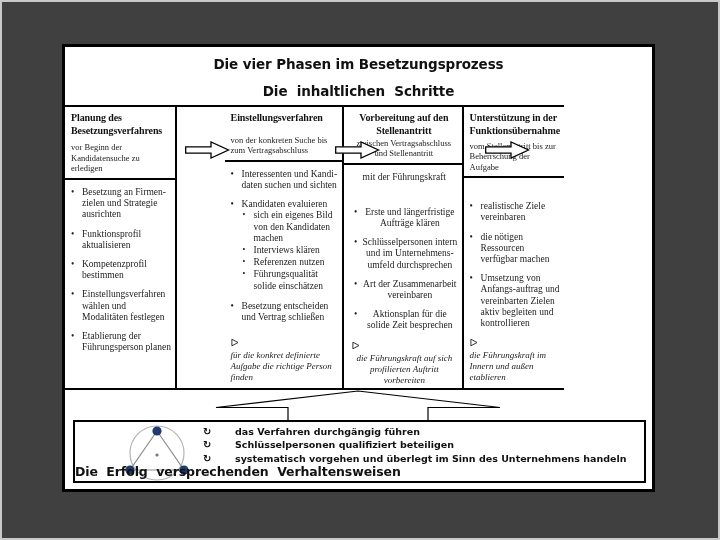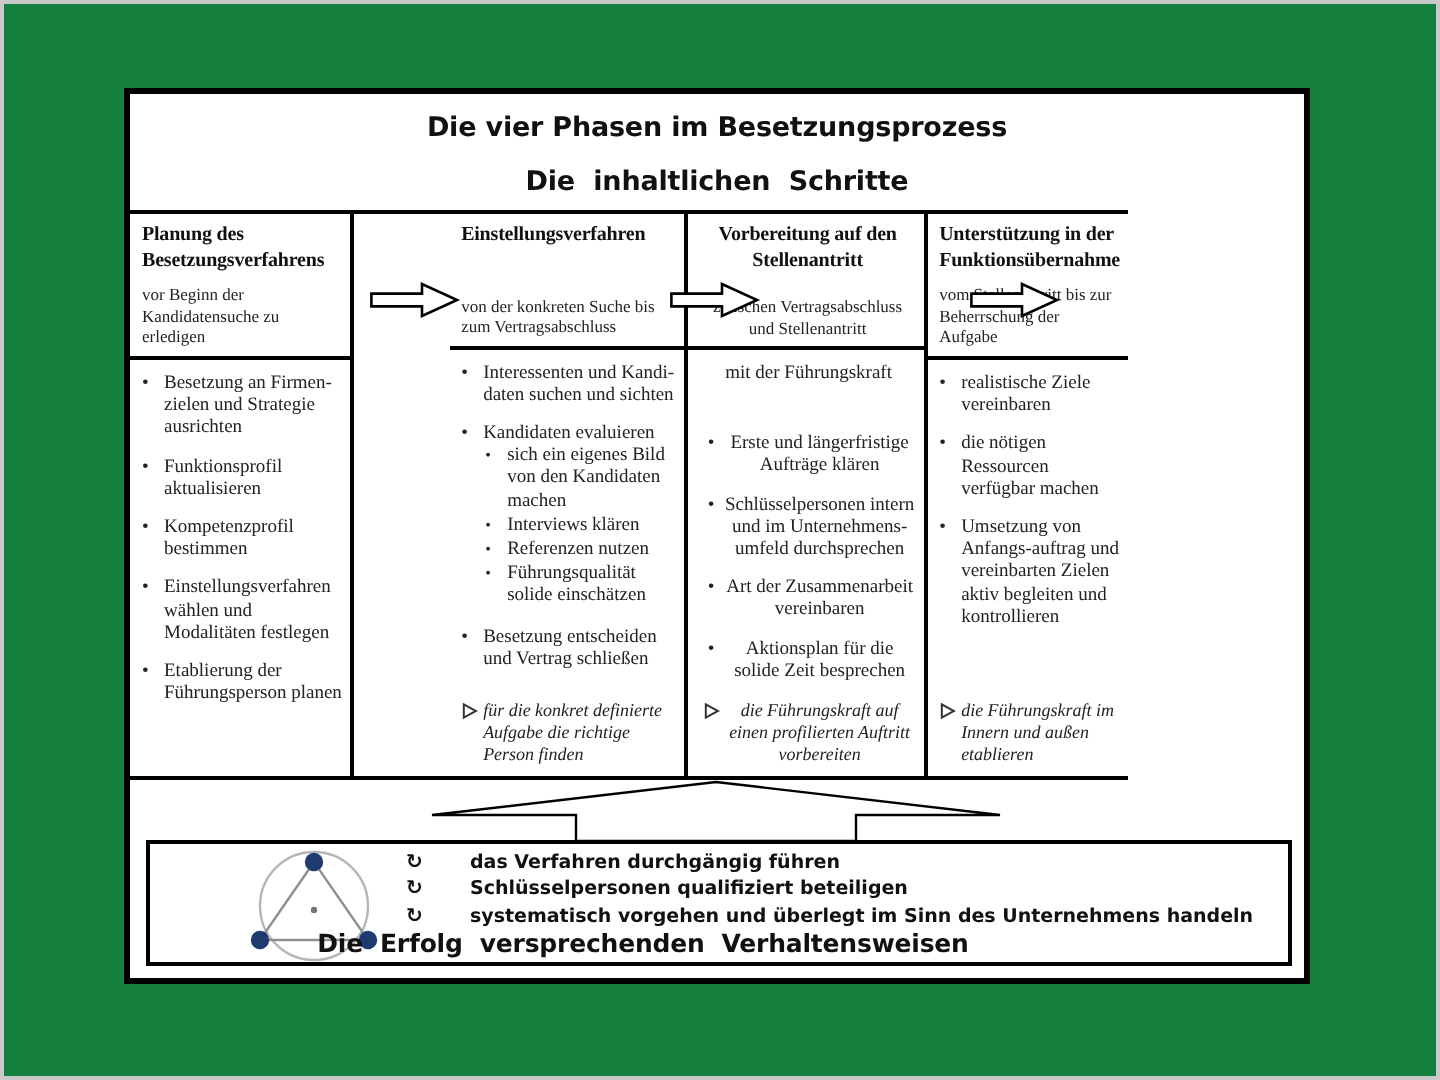--- a/index.html
+++ b/index.html
@@ -1,69 +1,69 @@
 <!DOCTYPE html>
 <html lang="de"><head>
 <meta charset="utf-8">
 <style>
   html,body{margin:0;padding:0;background:#fff;}
   .slide{
-    position:relative;width:720px;height:540px;background:#15803d;overflow:hidden;
+    position:relative;width:720px;height:540px;background:#404040;overflow:hidden;
     font-family:"DejaVu Sans","Liberation Sans",sans-serif;color:#222;
     box-shadow:inset 0 0 0 2px #c9c9c9;
   }
   .main-box{
     position:absolute;left:62px;top:44px;width:593px;height:448px;
     border:3px solid #000;box-sizing:border-box;background:#fff;
   }
   .title1,.title2{
     position:absolute;left:0;width:100%;text-align:center;font-weight:bold;
     font-size:13.5px;color:#111;white-space:pre;letter-spacing:-0.1px;
   }
   .title1{top:9px;}
   .title2{top:36px;}
   .columns{
     position:absolute;left:0;top:58px;width:499px;height:285px;box-sizing:border-box;
     border-top:2px solid #000;border-bottom:2.5px solid #000;display:flex;background:#fff;font-family:Liberation Serif, serif;
   }
   .col{box-sizing:border-box;border-right:2px solid #000;display:flex;flex-direction:column;}
-  .col:last-child{border-right:none;}
+  .col:last-child{border-right:none;gap:16px;}
   .col.w1{width:140px;} .col.w2{width:150px;margin-left:48px;} .col.w3{width:150px;text-align:center;} .col.w4{flex:1;}
   .col-head{
     box-sizing:border-box;height:73px;border-bottom:2px solid #000;
     padding:5px 4px 4px 6px;display:flex;flex-direction:column;justify-content:space-between;
   }
   .col-title{font-weight:bold;font-size:10px;line-height:1.28;color:#111;letter-spacing:-0.1px;}
   .col-sub{font-size:8.5px;line-height:1.24;color:#222;}
   .col-body{
     flex:1;box-sizing:border-box;padding:7px 3px 5px 6px;
     display:flex;flex-direction:column;font-size:9.5px;line-height:1.18;color:#222;
   }
   .intro{margin-bottom:24px;}
   .item{margin-bottom:8px;}
   .li{display:flex;}
   .mk{width:11px;flex-shrink:0;}
   .li.sub{margin-left:12px;margin-bottom:1px;}
   .li.sub .mk{width:11px;font-size:8px;}
-  .goal{display:flex;font-style:italic;font-size:9px;line-height:1.22;margin-top:6px;}
+  .goal{display:flex;font-style:italic;font-size:9px;line-height:1.22;margin-top:6px;flex-direction:column;}
   .goal.anchored{margin-top:auto;}
   .gmk{width:11px;flex-shrink:0;padding-top:1px;}
   .arrow-right{position:absolute;top:94px;}
   .a1{left:120px;} .a2{left:270px;} .a3{left:420px;}
   .up-arrow{position:absolute;left:148px;top:343px;}
   .bottom-box{
     position:absolute;left:8px;top:373px;width:573px;height:63px;
     border:2px solid #000;box-sizing:border-box;background:#fff;
   }
   .net-icon{position:absolute;left:16px;top:0;}
   .behaviors{position:absolute;left:128px;top:3px;}
   .b-row{display:flex;font-weight:bold;font-size:9.5px;line-height:13.4px;color:#111;}
   .b-mk{width:32px;font-weight:bold;font-size:10px;}
   .bottom-title{
-    position:absolute;left:0;right:76px;bottom:2px;text-align:center;font-weight:bold;
+    position:absolute;left:0;right:76px;bottom:2px;font-weight:bold;
     font-size:12.5px;color:#111;white-space:pre;letter-spacing:-0.1px;
   }
 </style>
 </head>
 <body>
 
 <div class="slide">
   <div class="main-box">
 
     <div class="title1">Die vier Phasen im Besetzungsprozess</div>
@@ -184,21 +184,21 @@
             <div class="item">
               <div class="li">
                 <span class="mk">•</span>
                 <span class="tx">Aktionsplan für die solide Zeit besprechen</span>
               </div>
             </div>
             <div class="goal anchored">
               <span class="gmk"><svg width="8" height="9" viewBox="0 0 8 9">
                   <path d="M0.9 1.2 L7 4.5 L0.9 7.8 Z" fill="#fff" stroke="#333" stroke-width="1"></path>
                 </svg></span>
-              <span class="tx">die Führungskraft auf einen profilierten Auftritt vorbereiten</span>
+              <span class="tx">die Führungskraft auf sich profilierten Auftritt vorbereiten</span>
             </div>
           </div>
         </div>
         <div class="col w4">
           <div class="col-head">
             <div class="col-title">Unterstützung in der Funktionsübernahme</div>
             <div class="col-sub">vom Stellenantritt bis zur Beherrschung der Aufgabe</div>
           </div>
           <div class="col-body">
             <div class="item">

